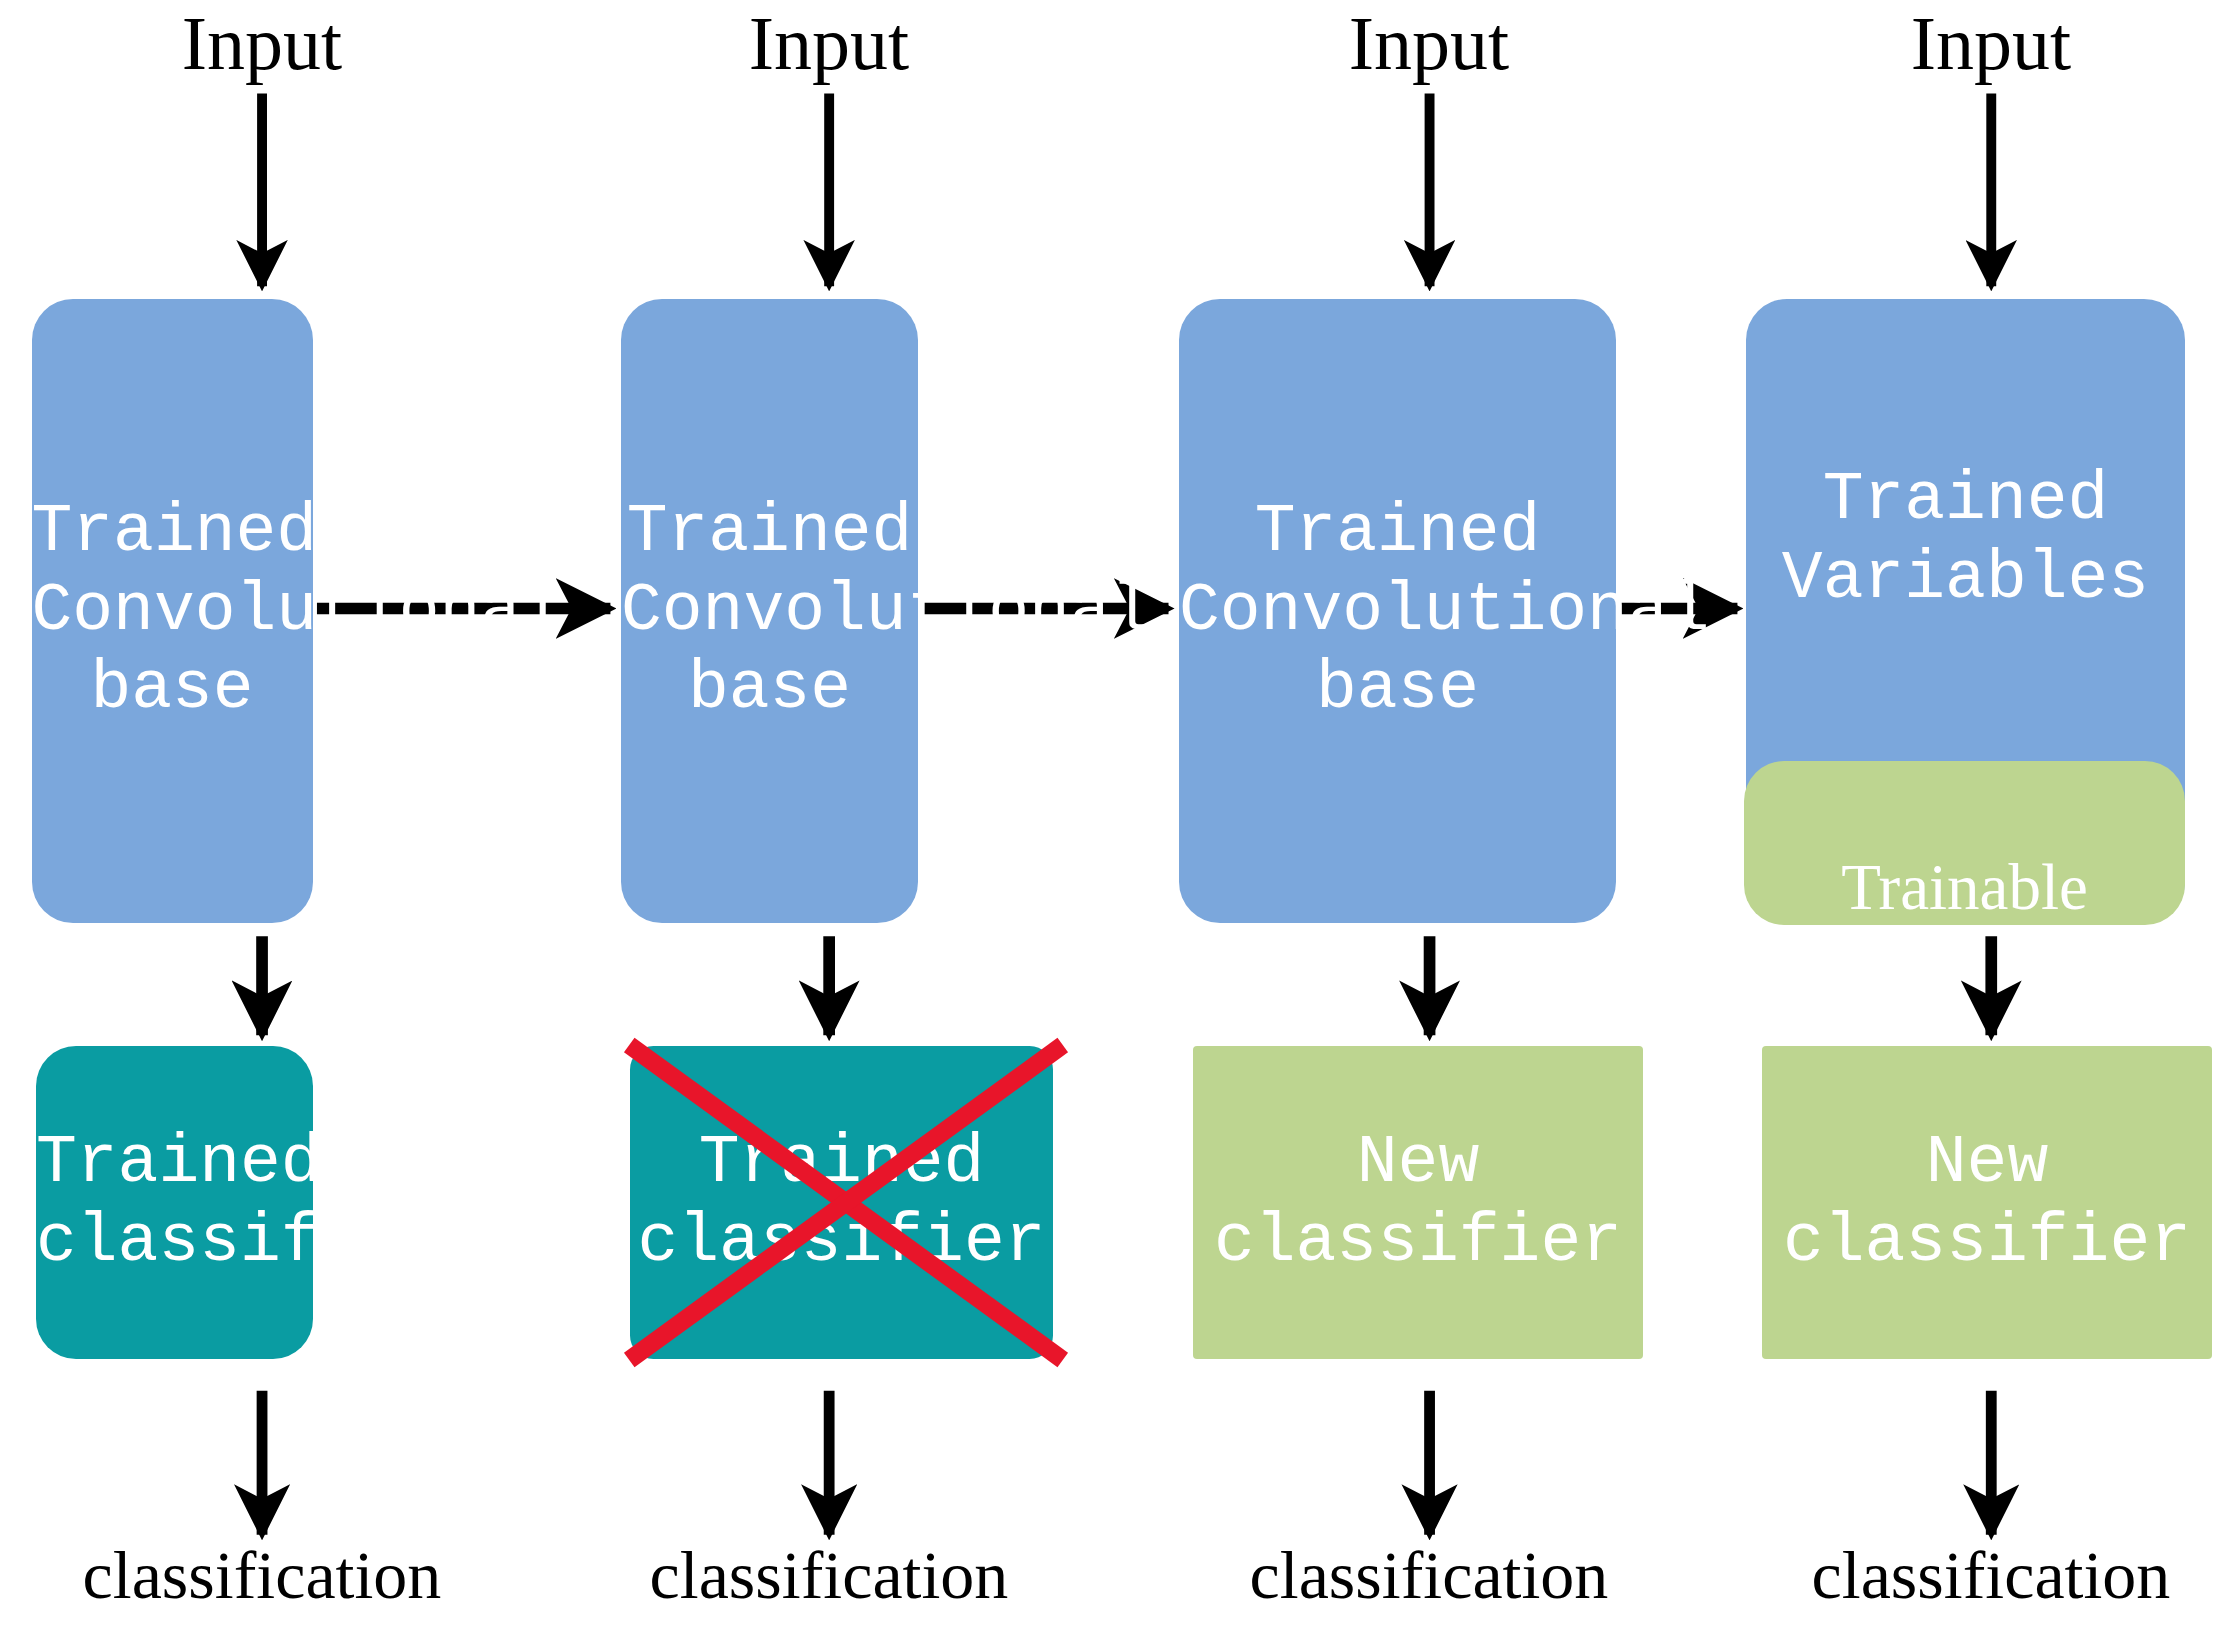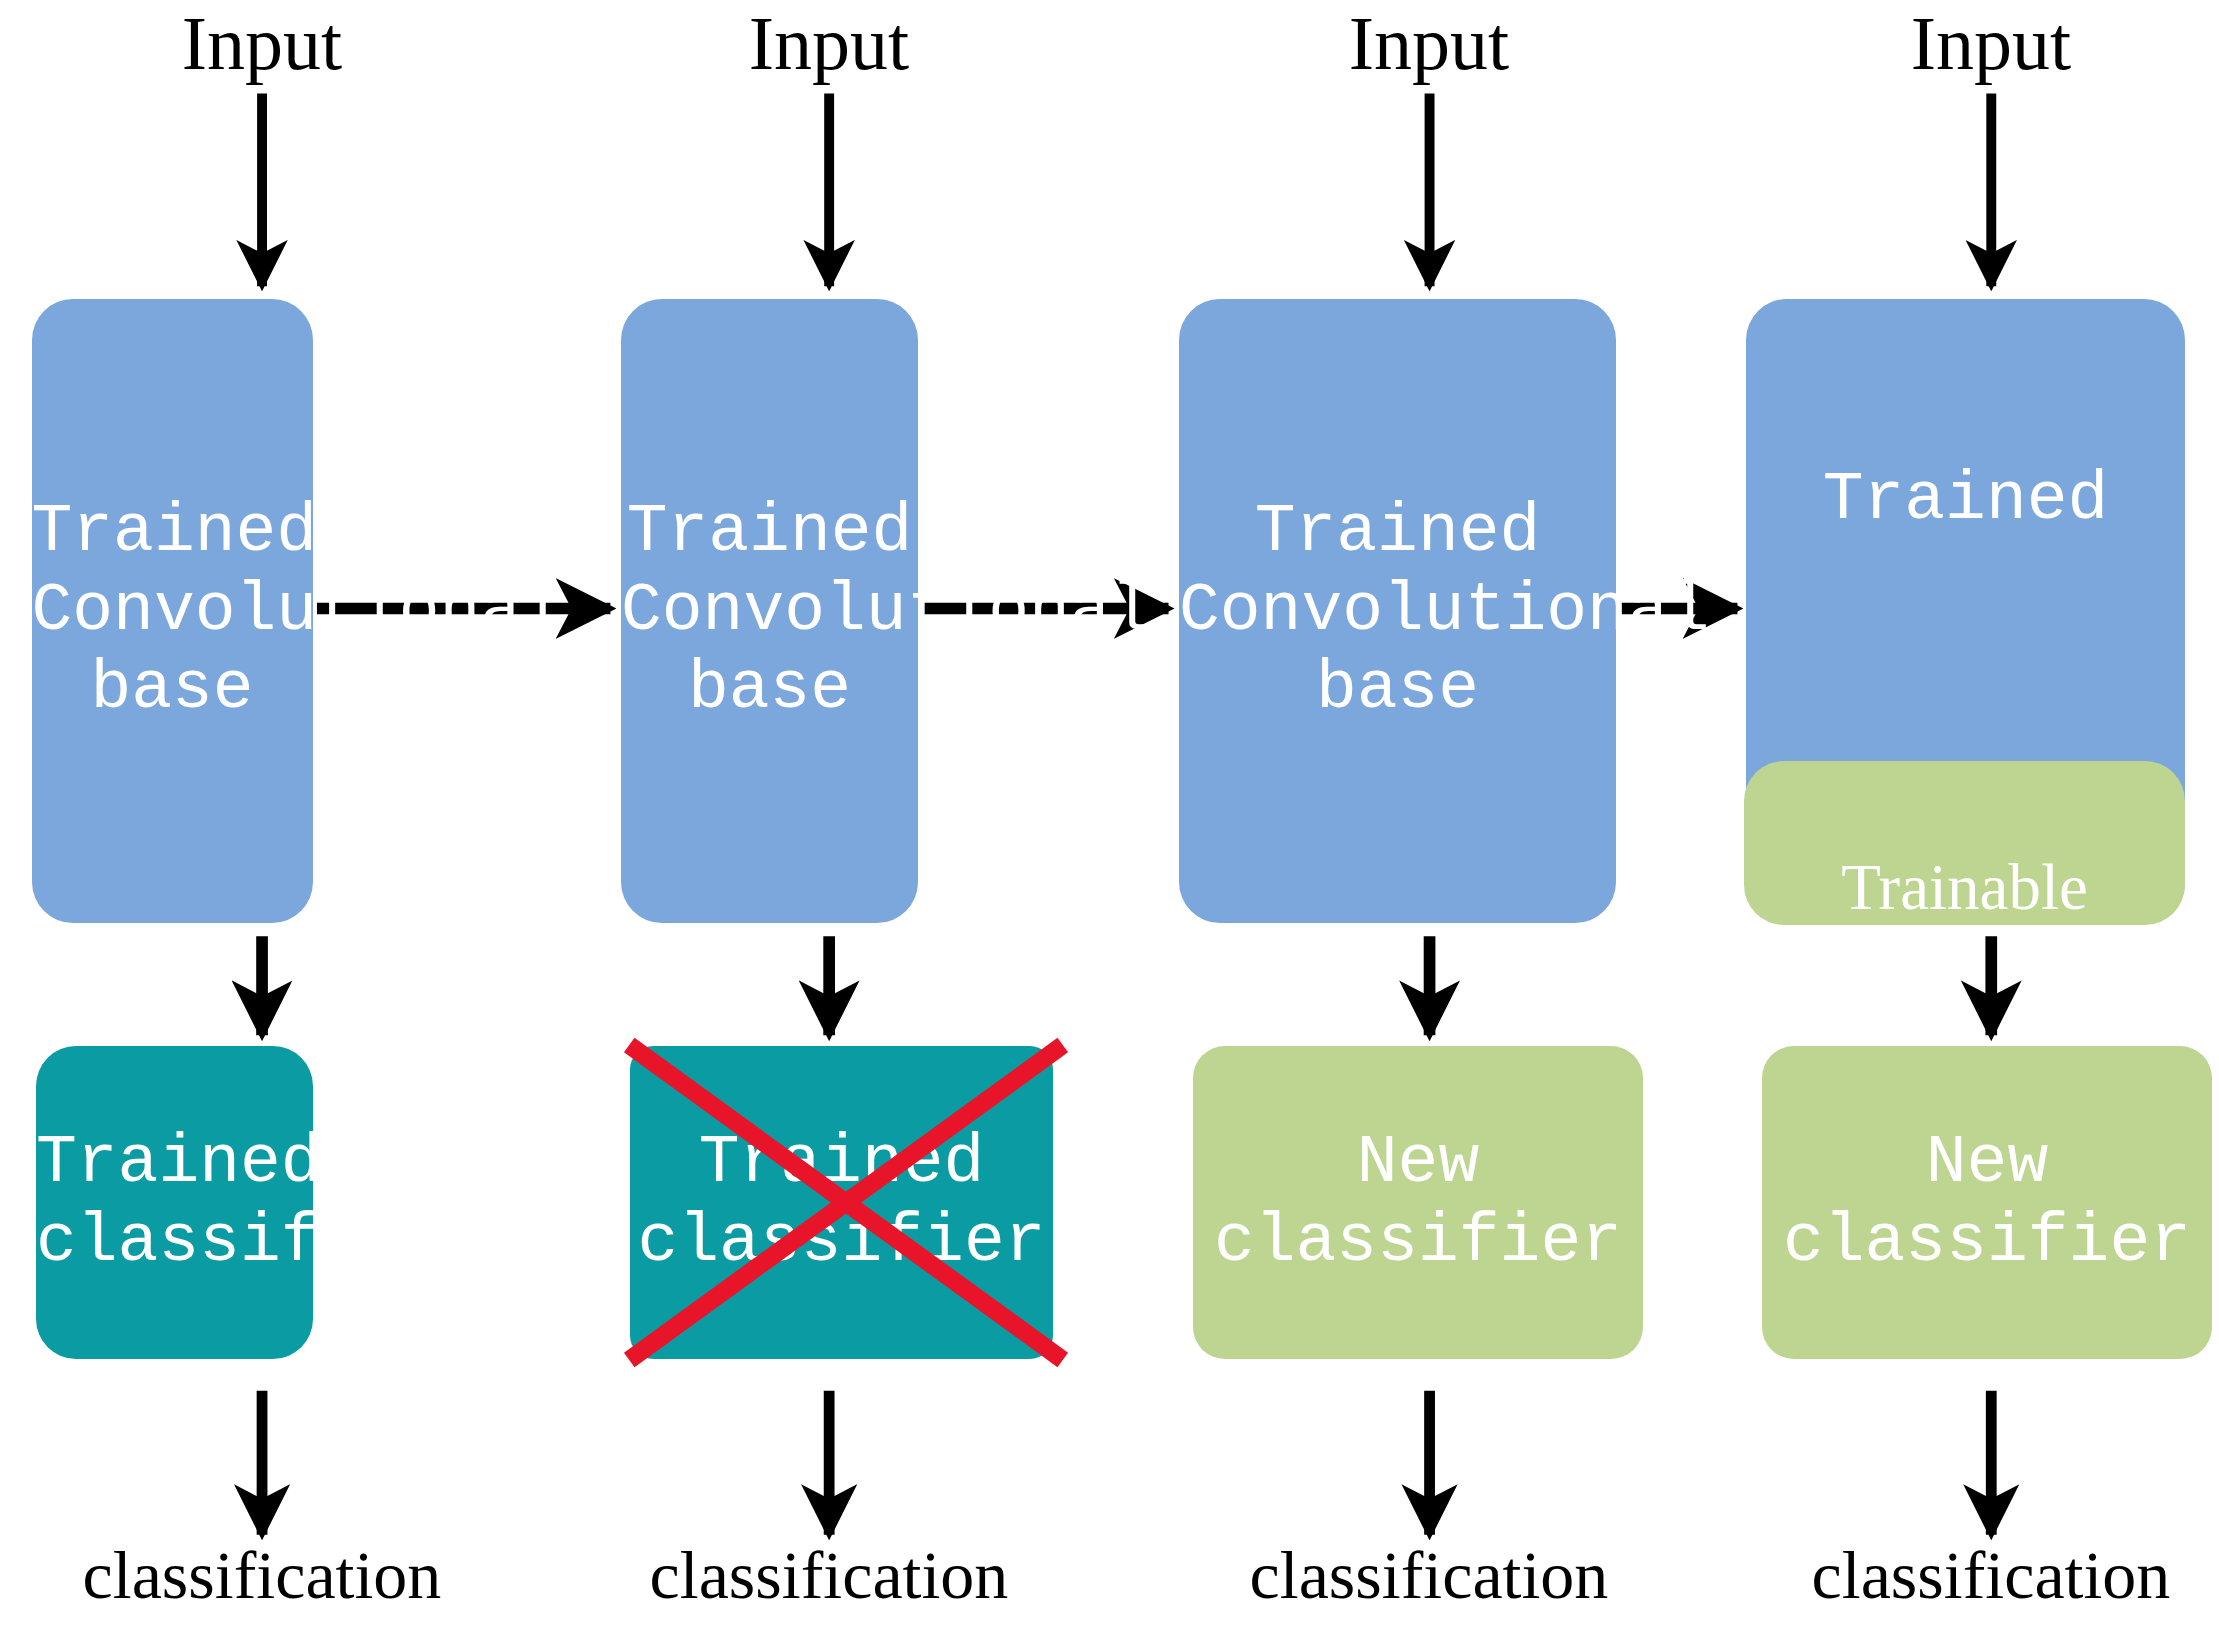--- a/index.html
+++ b/index.html
@@ -36,21 +36,21 @@
     display: flex;
     align-items: center;
     justify-content: center;
     text-align: center;
     font-size: 68px;
     line-height: 1.16;
     font-family: Liberation Mono, monospace;
   }
   .box-blue  { background: #7BA7DC; border-radius: 41px; }
   .box-teal  { background: #0A9CA2; border-radius: 40px; }
-  .box-green { background: #BDD590; border-radius: 32px; }
+  .box-green { background: #BDD590; border-radius: 4px; }
 
   .trainable-bar {
     position: absolute;
     background: #BDD590;
     border-radius: 40px;
     color: #ffffff;
     display: flex;
     align-items: flex-end;
     justify-content: center;
     font-size: 65px;
@@ -172,20 +172,21 @@
     </div>
   </div>
 
   <div class="col-label classification-label" style="left:1204px; top:1541px; width:450px;">classification</div>
 
   <div class="col-label input-label" style="left:1820px; top:5.4px; width:342px;">Input</div>
 
   <div class="box box-blue" style="left:1746px; top:299px; width:439px; height:624px; align-items:flex-start; padding-top:162px;">
     <div class="box-inner">
       <div>Trained</div>
+      <div>Variables</div>
     </div>
   </div>
 
   <div class="trainable-bar" style="left:1744px; top:761px; width:441px; height:164px;">
     <span>Trainable</span>
   </div>
 
   <div class="box box-green" style="left:1762px; top:1046px; width:450px; height:313px;">
     <div class="box-inner">
       <div>New</div>

